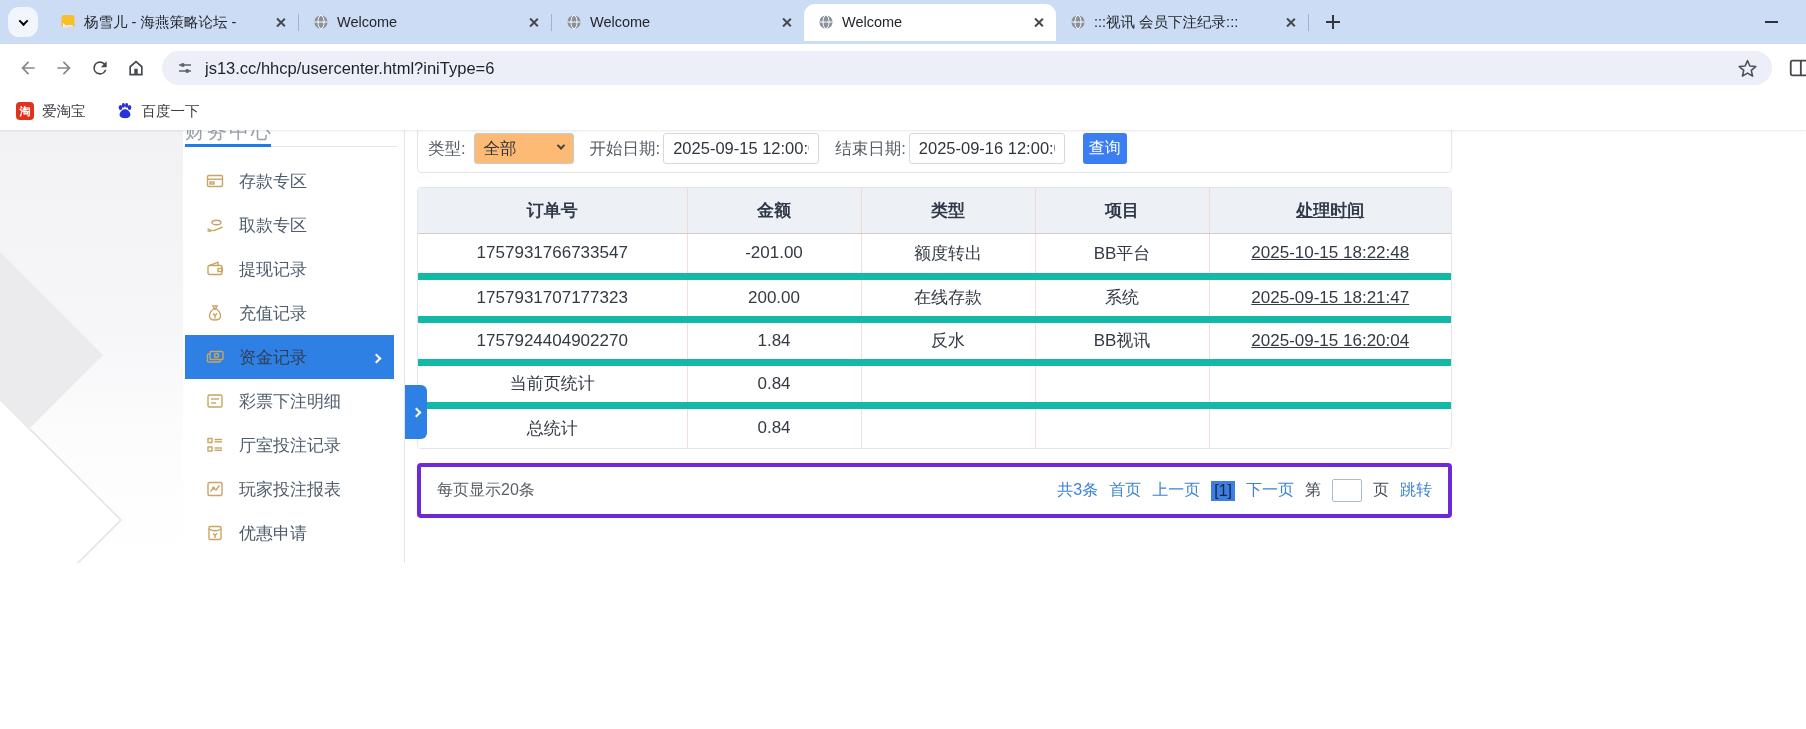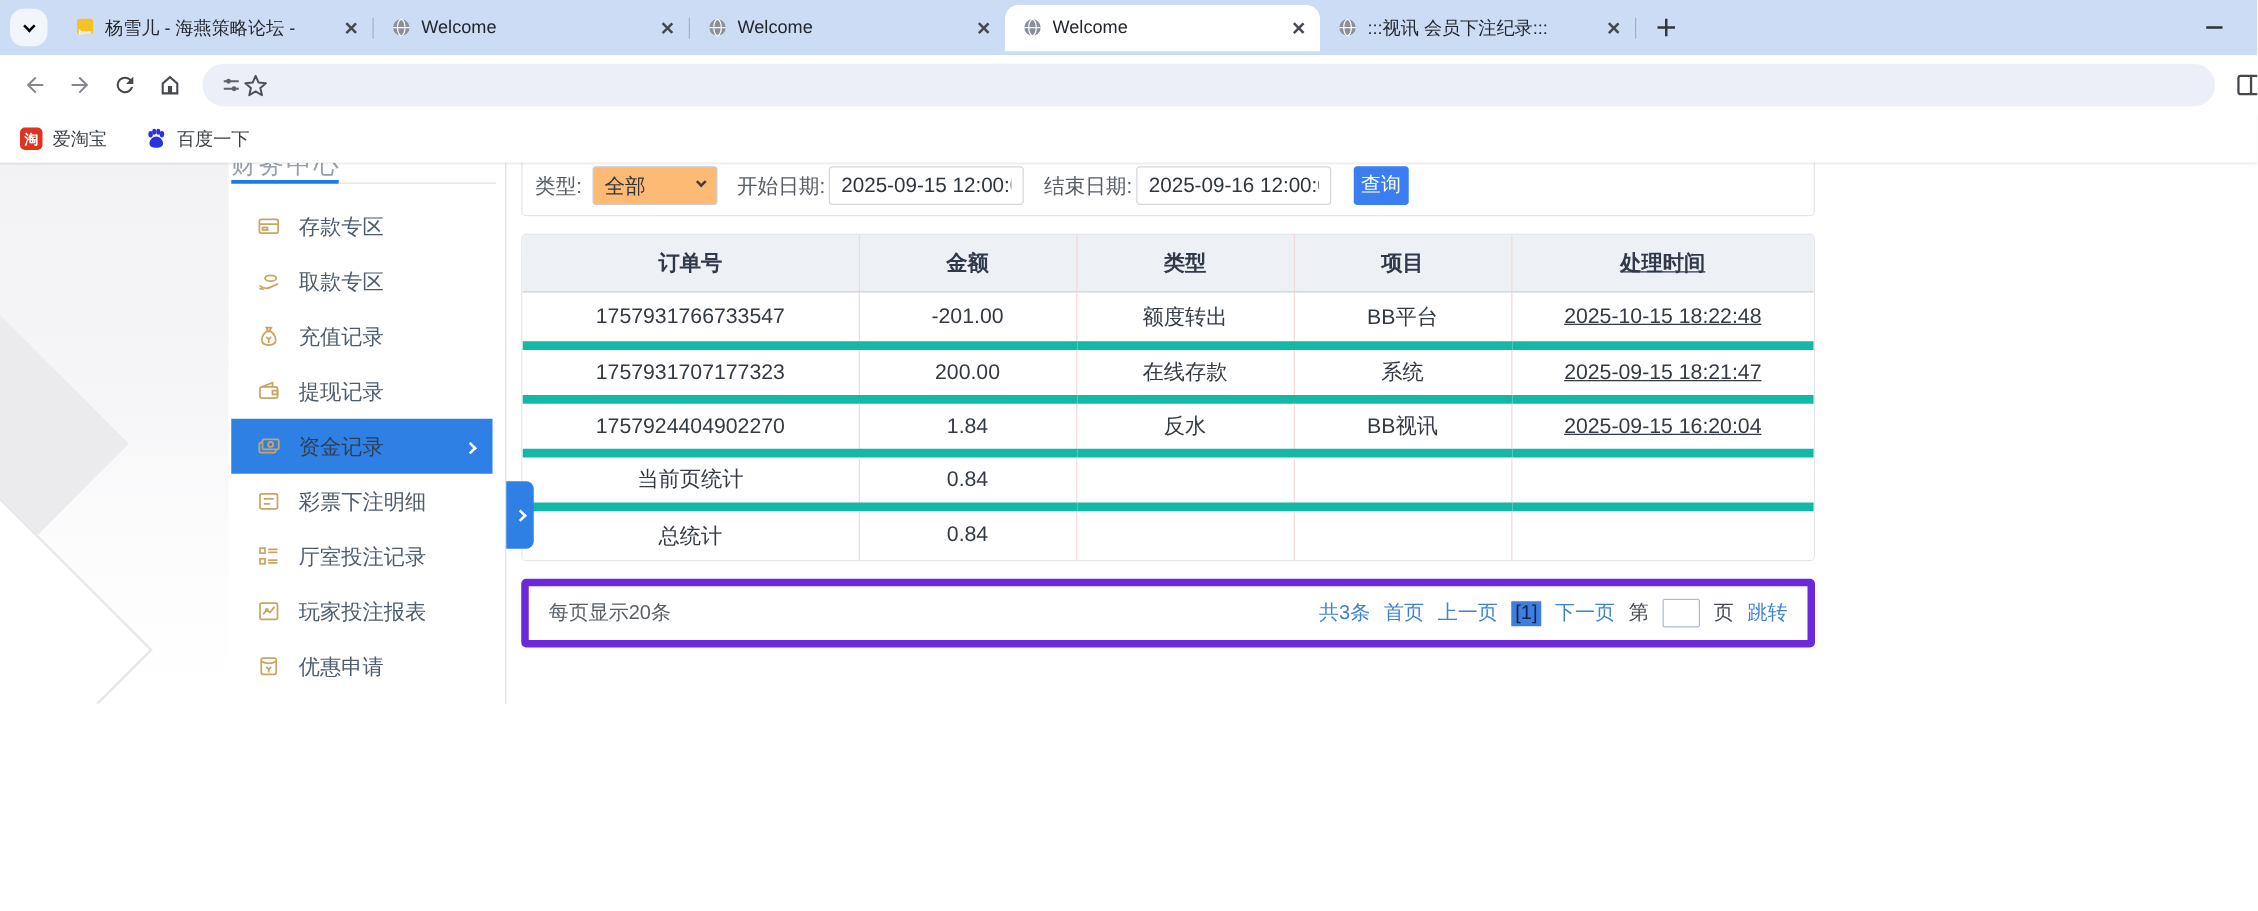--- a/index.html
+++ b/index.html
@@ -87,21 +87,21 @@
 
   .table-card { margin-top:14px; border:1px solid #e2e6ec; border-radius:4px; overflow:hidden; background:#fff; }
   table.rec { width:100%; border-collapse:collapse; table-layout:fixed; }
   table.rec th { height:45px; background:#edf0f5; font-size:17px; font-weight:bold; color:#30394a;
     border-right:1px solid #f2d9d6; border-bottom:1px solid #c9cdd6; text-align:center; }
   table.rec td { height:43px; font-size:17px; color:#333a44; text-align:center;
     border-right:1px solid #f5dcd9; border-bottom:7px solid #14b8a6; background:#fff; }
   table.rec th:last-child, table.rec td:last-child { border-right:none;text-decoration:underline; }
   table.rec tr:last-child td { border-bottom:none; }
 
-  .pager-card { margin-top:14px; height:55px; border:6px solid #6d28d9; border-radius:4px; background:#fff;
+  .pager-card { margin-top:14px; height:55px; border:4px solid #6d28d9; border-radius:4px; background:#fff;
     display:flex; align-items:center; padding:0 16px; font-size:16px; color:#5a6067; }
   .pager-right { margin-left:auto; display:flex; align-items:center; gap:11px; }
   .plink { color:#3d82d6; cursor:pointer; }
   .pcur { background:#3e7ee0; color:#10234a; padding:1px 3px; cursor:default; }
   .pjump-input { width:30px; height:23px; border:1px solid #a9bcd6; border-radius:2px; background:#fff; }
   .ptext { color:#454b52; }
 </style>
 </head>
 <body>
 
@@ -206,20 +206,21 @@
         </svg>
     </div>
 
     <div class="omnibox">
       <svg width="18" height="18" viewBox="0 0 24 24">
         <line x1="4" y1="8" x2="20" y2="8" stroke="#5f6368" stroke-width="2"></line>
           <circle cx="9" cy="8" r="2.6" fill="#5f6368"></circle>
         <line x1="4" y1="16" x2="20" y2="16" stroke="#5f6368" stroke-width="2"></line>
           <circle cx="15" cy="16" r="2.6" fill="#5f6368"></circle>
       </svg>
+      <span class="url">js13.cc/hhcp/usercenter.html?iniType=6</span>
       <svg width="21" height="21" viewBox="0 0 24 24">
           <path d="M12 17.3 6.2 20.8l1.5-6.6L2.6 9.8l6.7-.6L12 3l2.7 6.2 6.7.6-5.1 4.4 1.5 6.6z" fill="none" stroke="#4c5156" stroke-width="1.8" stroke-linejoin="round"></path>
         </svg>
     </div>
 
     <div class="side-panel">
       <svg width="22" height="22" viewBox="0 0 24 24">
           <rect x="3" y="4" width="18" height="16" rx="2" fill="none" stroke="#45494e" stroke-width="2"></rect>
           <line x1="14" y1="4" x2="14" y2="20" stroke="#45494e" stroke-width="2"></line>
         </svg>
@@ -275,36 +276,36 @@
                 <ellipse cx="11.5" cy="7.5" rx="4.5" ry="2.3"></ellipse>
                 <path d="M2.5 13.5 q4.5 3.5 9 1.2 l6-2.7"></path>
                 <path d="M2.5 15.8 l3.5 0.7"></path>
               </svg>
             </span>
           <span>取款专区</span>
         </div>
         <div class="sb-item">
           <span class="ic">
               <svg width="20" height="20" viewBox="0 0 20 20" fill="none" stroke="#c8a564" stroke-width="1.4">
+                <rect x="3" y="6.5" width="14" height="9" rx="1.5"></rect>
+                <path d="M4.5 6.5 L13 3.2 V6.5"></path>
+                <rect x="13" y="9.5" width="4" height="3"></rect>
+              </svg>
+            </span>
+          <span>提现记录</span>
+        </div>
+        <div class="sb-item">
+          <span class="ic">
+              <svg width="20" height="20" viewBox="0 0 20 20" fill="none" stroke="#c8a564" stroke-width="1.4">
                 <path d="M8 3 h4 l-1.5 3 h-1z"></path>
                 <path d="M8.5 6 q-4 3 -4 7 q0 4 5.5 4 t5.5-4 q0-4 -4-7z"></path>
                 <path d="M8 10.5 l2 2 2-2 M10 12.5 v3"></path>
               </svg>
             </span>
           <span>充值记录</span>
-        </div>
-        <div class="sb-item">
-          <span class="ic">
-              <svg width="20" height="20" viewBox="0 0 20 20" fill="none" stroke="#c8a564" stroke-width="1.4">
-                <rect x="3" y="6.5" width="14" height="9" rx="1.5"></rect>
-                <path d="M4.5 6.5 L13 3.2 V6.5"></path>
-                <rect x="13" y="9.5" width="4" height="3"></rect>
-              </svg>
-            </span>
-          <span>提现记录</span>
         </div>
         <div class="sb-item active">
           <span class="ic">
               <svg width="20" height="20" viewBox="0 0 20 20" fill="none" stroke="#c8a564" stroke-width="1.4">
                 <rect x="2.5" y="7" width="13" height="8" rx="1"></rect>
                 <rect x="5" y="4.5" width="13" height="8" rx="1" fill="#2e80e4"></rect>
                 <circle cx="11.5" cy="8.5" r="2"></circle>
               </svg>
             </span>
           <span>资金记录</span>

